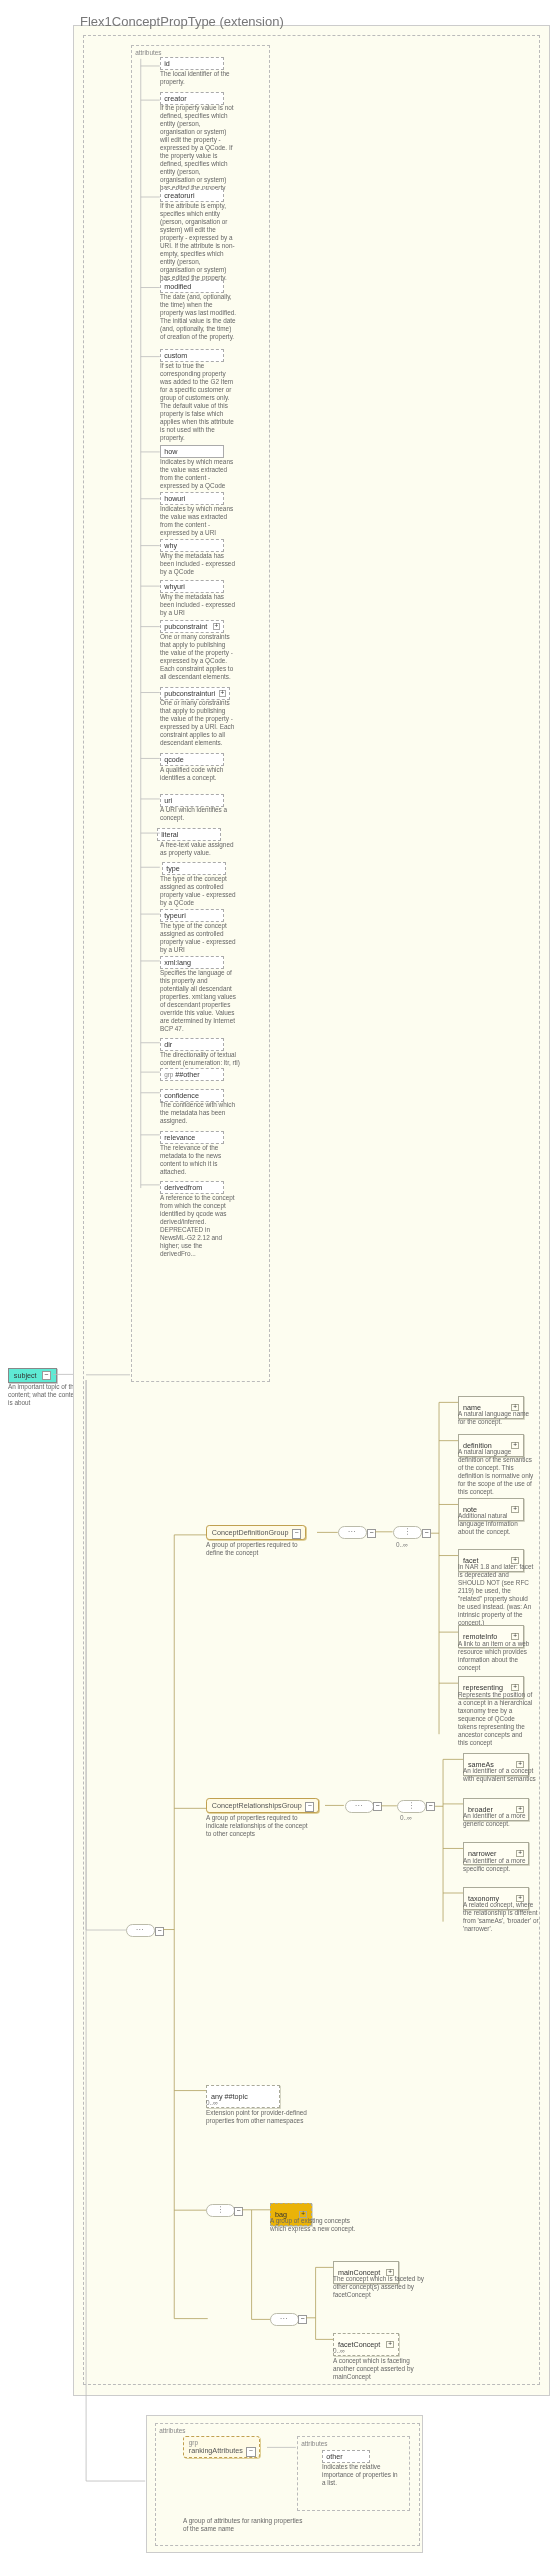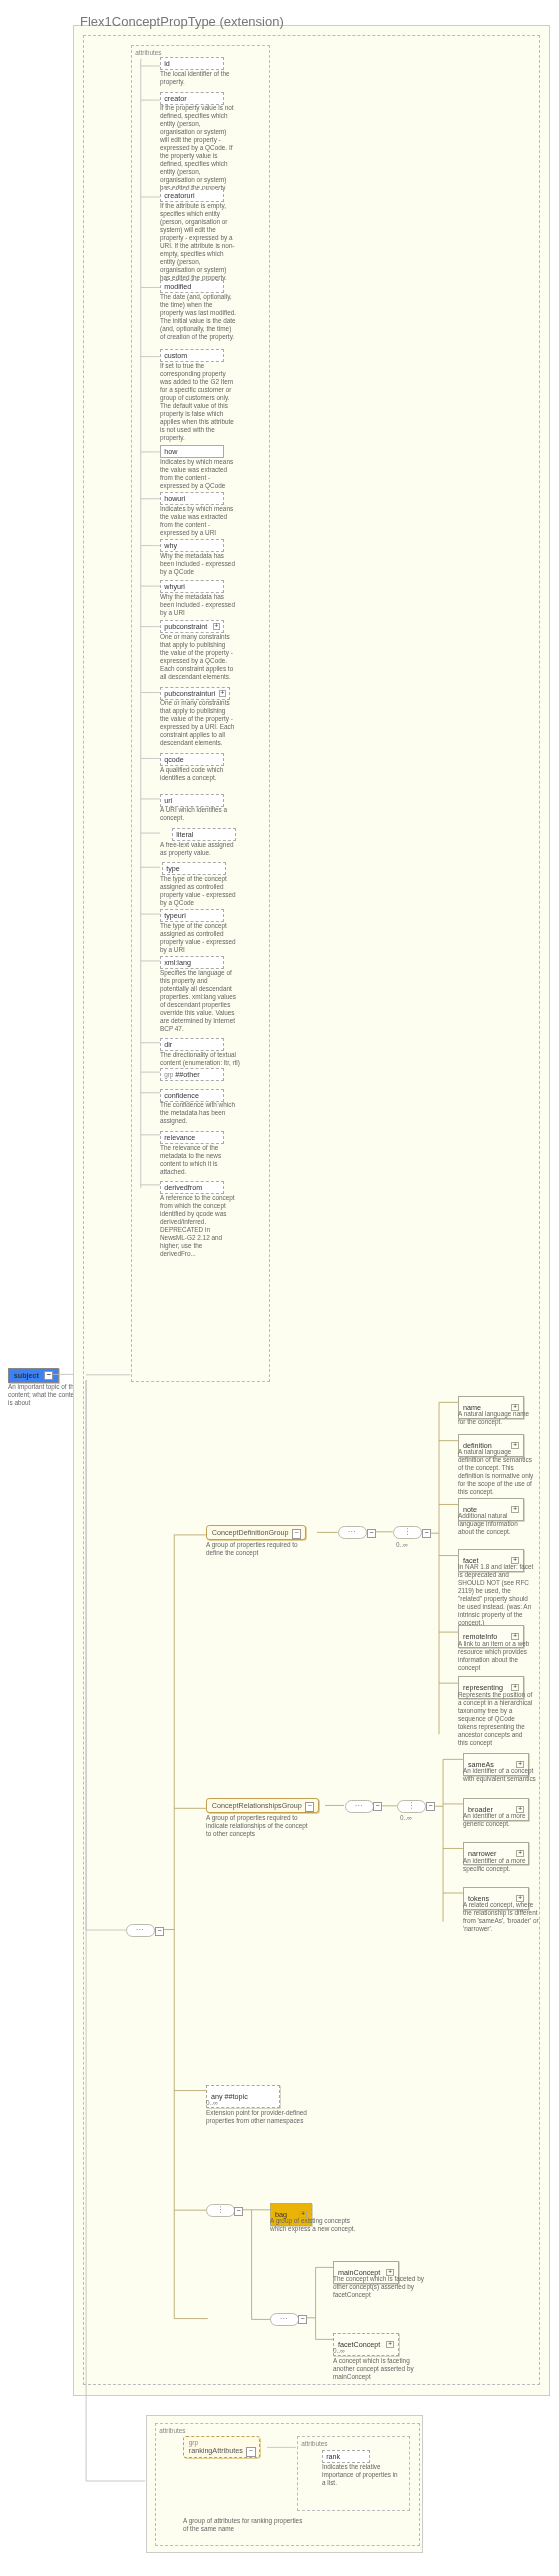--- a/index.html
+++ b/index.html
@@ -1,19 +1,19 @@
 <!DOCTYPE html>
 <html><head>
 <meta charset="utf-8">
 <style>
 html,body{margin:0;padding:0;font-family:Verdana,Arial,sans-serif;font-size:7.2px;color:#333;background:#fff}
 .canvas{position:relative;width:559px;height:2576px;background:#fff}
 .box{position:absolute;border:0.8px solid #999;background:#fff;padding:1.6px 3.2px;font-size:7.2px}
 .shadow{box-shadow:0.8px 0.8px 0 #bbb}
-.root{border:0.8px solid #888;background:#3b82f6;padding:1.6px 4.8px;font-weight:bold}
+.root{border:0.8px solid #888;background:#5eead4;padding:1.6px 4.8px;font-weight:normal}
 svg.w{position:absolute;overflow:visible}
 .ann{position:absolute;font-size:6.4px;color:#666;line-height:1.25;width:92px;word-wrap:break-word}
 .ann-narrow{width:76px}
 .ext-title{position:absolute;font-size:13px;color:#777}
 .ext-outer{position:absolute;border:0.8px solid #ccc;background:#fdfdf0}
 .ext-inner{position:absolute;border:0.8px dashed #bbb}
 .attr-box{position:absolute;border:0.8px dashed #bbb;padding:1.6px 3.2px;font-size:7.2px;color:#666;background:#fdfdf0}
 .attr-label{font-size:6.4px;color:#888}
 .attr-name{position:absolute;border:0.8px solid #aaa;background:#fff;padding:0.8px 3.2px;font-size:7.2px;color:#333;min-width:56px}
 .attr-name.dashed{border-style:dashed}
@@ -94,21 +94,21 @@
 
 <div class="attr-name dashed" style="left:160px;top:687px"><span>pubconstrainturi</span><span class="plus">+</span></div>
 <div class="ann ann-narrow" style="left:160px;top:699px">One or many constraints that apply to publishing the value of the property - expressed by a URI. Each constraint applies to all descendant elements.</div>
 
 <div class="attr-name dashed" style="left:160px;top:753px"><span>qcode</span></div>
 <div class="ann ann-narrow" style="left:160px;top:766px">A qualified code which identifies a concept.</div>
 
 <div class="attr-name dashed" style="left:160px;top:794px"><span>uri</span></div>
 <div class="ann ann-narrow" style="left:160px;top:806px">A URI which identifies a concept.</div>
 
-<div class="attr-name dashed" style="left:172px;top:828px"><span>literal</span></div>
+<div class="attr-name dashed" style="left:157px;top:828px"><span>literal</span></div>
 <div class="ann ann-narrow" style="left:160px;top:841px">A free-text value assigned as property value.</div>
 
 <div class="attr-name dashed" style="left:162px;top:862px"><span>type</span></div>
 <div class="ann ann-narrow" style="left:160px;top:875px">The type of the concept assigned as controlled property value - expressed by a QCode</div>
 
 <div class="attr-name dashed" style="left:160px;top:909px"><span>typeuri</span></div>
 <div class="ann ann-narrow" style="left:160px;top:922px">The type of the concept assigned as controlled property value - expressed by a URI</div>
 
 <div class="attr-name dashed" style="left:160px;top:956px"><span>xml:lang</span></div>
 <div class="ann ann-narrow" style="left:160px;top:969px">Specifies the language of this property and potentially all descendant properties. xml:lang values of descendant properties override this value. Values are determined by Internet BCP 47.</div>
@@ -246,21 +246,21 @@
 
 <div class="leaf" style="left:463px;top:1753px"><span>sameAs</span><span class="plus">+</span></div>
 <div class="ann ann-narrow" style="left:463px;top:1767px">An identifier of a concept with equivalent semantics</div>
 
 <div class="leaf" style="left:463px;top:1798px"><span>broader</span><span class="plus">+</span></div>
 <div class="ann ann-narrow" style="left:463px;top:1812px">An identifier of a more generic concept.</div>
 
 <div class="leaf" style="left:463px;top:1842px"><span>narrower</span><span class="plus">+</span></div>
 <div class="ann ann-narrow" style="left:463px;top:1857px">An identifier of a more specific concept.</div>
 
-<div class="leaf" style="left:463px;top:1887px"><span>tokens</span><span class="plus">+</span></div>
+<div class="leaf" style="left:463px;top:1887px"><span>taxonomy</span><span class="plus">+</span></div>
 <div class="ann ann-narrow" style="left:463px;top:1901px">A related concept, where the relationship is different from 'sameAs', 'broader' or 'narrower'.</div>
 
 <div class="leaf dashed" style="left:206px;top:2085px;min-width:64px;background:#fff"><span>any ##topic</span></div>
 <div class="card" style="left:206px;top:2099px">0..∞</div>
 <div class="ann" style="left:206px;top:2109px;width:104px">Extension point for provider-defined properties from other namespaces</div>
 
 <div class="bubble ch" style="left:206px;top:2204px"></div>
 <div class="plusbox" style="left:234px;top:2207px">−</div>
 <svg class="w" style="left:242px;top:2209px" width="32" height="120" viewBox="0 0 40 150">
 <line x1="0" y1="1" x2="12" y2="1" class="line"></line>
@@ -302,19 +302,19 @@
   <span class="plusbox" style="position:relative;display:inline-block;left:1.6px;top:0.8px">−</span>
 </div>
 
 <svg class="w" style="left:267px;top:2445px" width="32" height="8" viewBox="0 0 40 10">
       <line x1="0" y1="3" x2="36" y2="3" class="line-gray"></line>
     </svg>
 
 <div class="attr-box" style="left:297px;top:2436px;width:105px;height:70px">
   <span class="attr-label">attributes</span>
 </div>
-<div class="attr-name dashed" style="left:322px;top:2450px;min-width:40px"><span>rank</span></div>
+<div class="attr-name dashed" style="left:322px;top:2450px;min-width:40px"><span>other</span></div>
 <div class="ann ann-narrow" style="left:322px;top:2463px">Indicates the relative importance of properties in a list.</div>
 
 <div class="small-ann" style="left:183px;top:2517px">A group of attributes for ranking properties of the same name</div>
 
 </div>
 
 
 </body></html>

